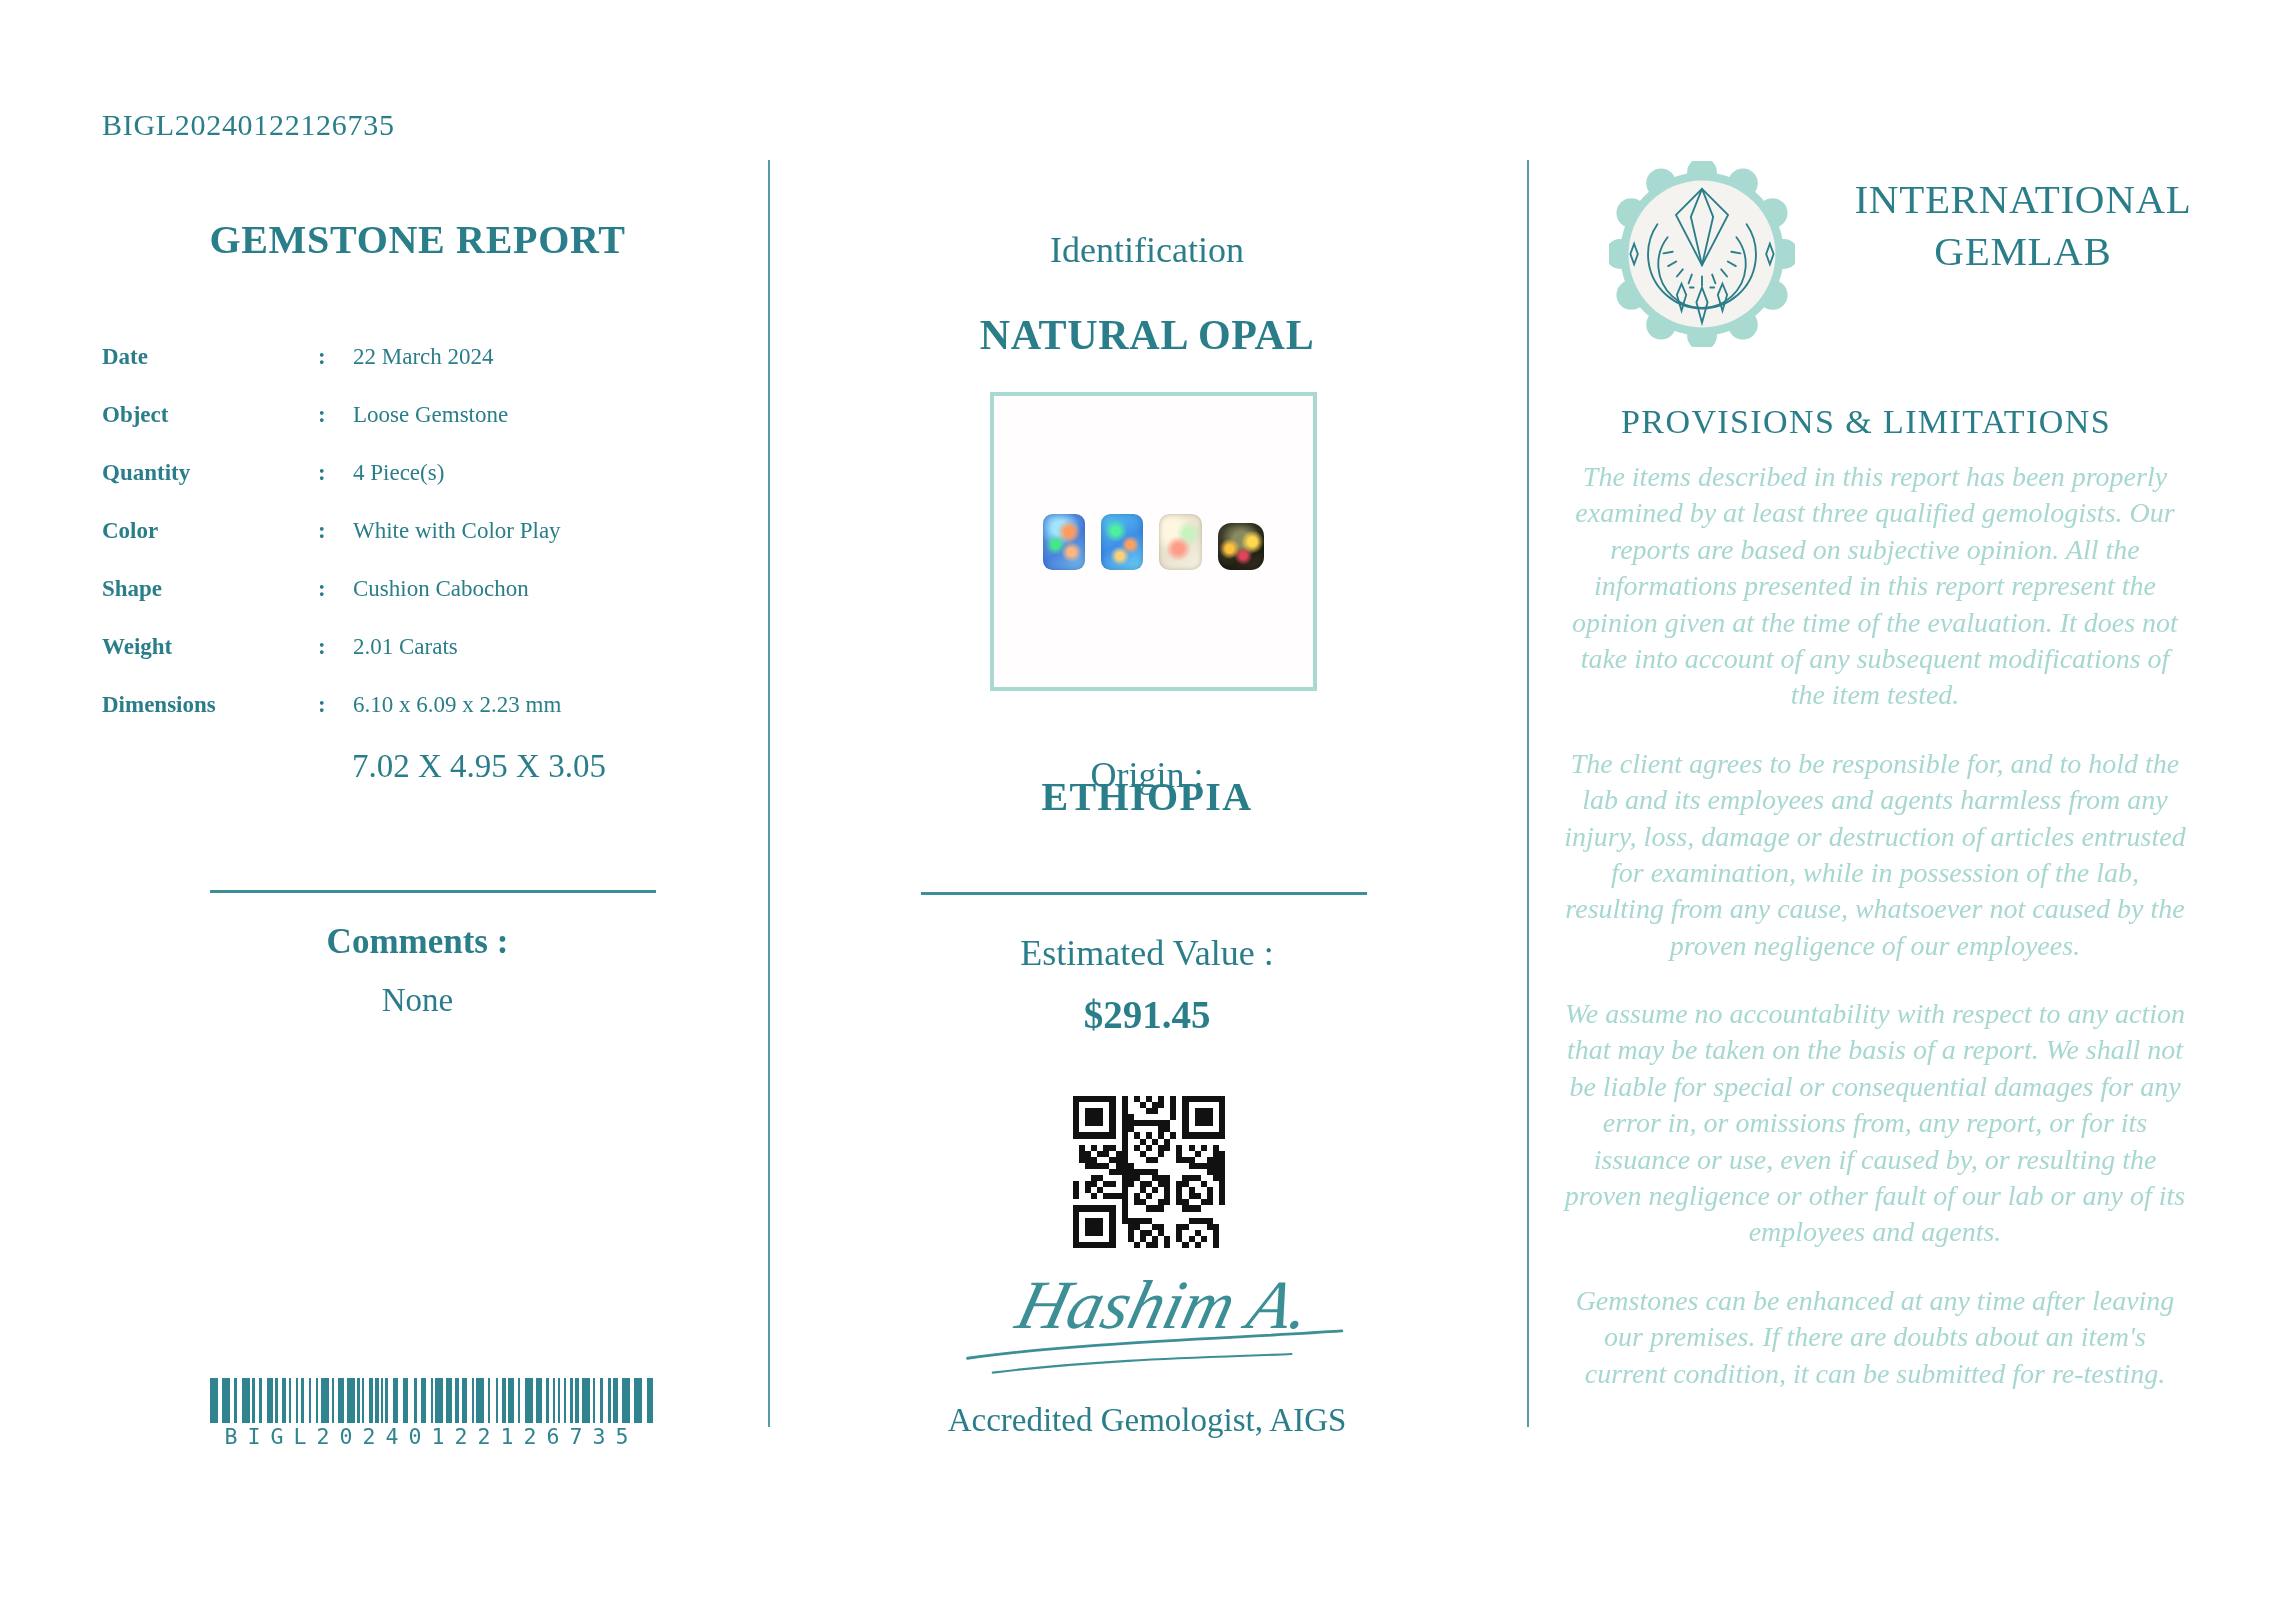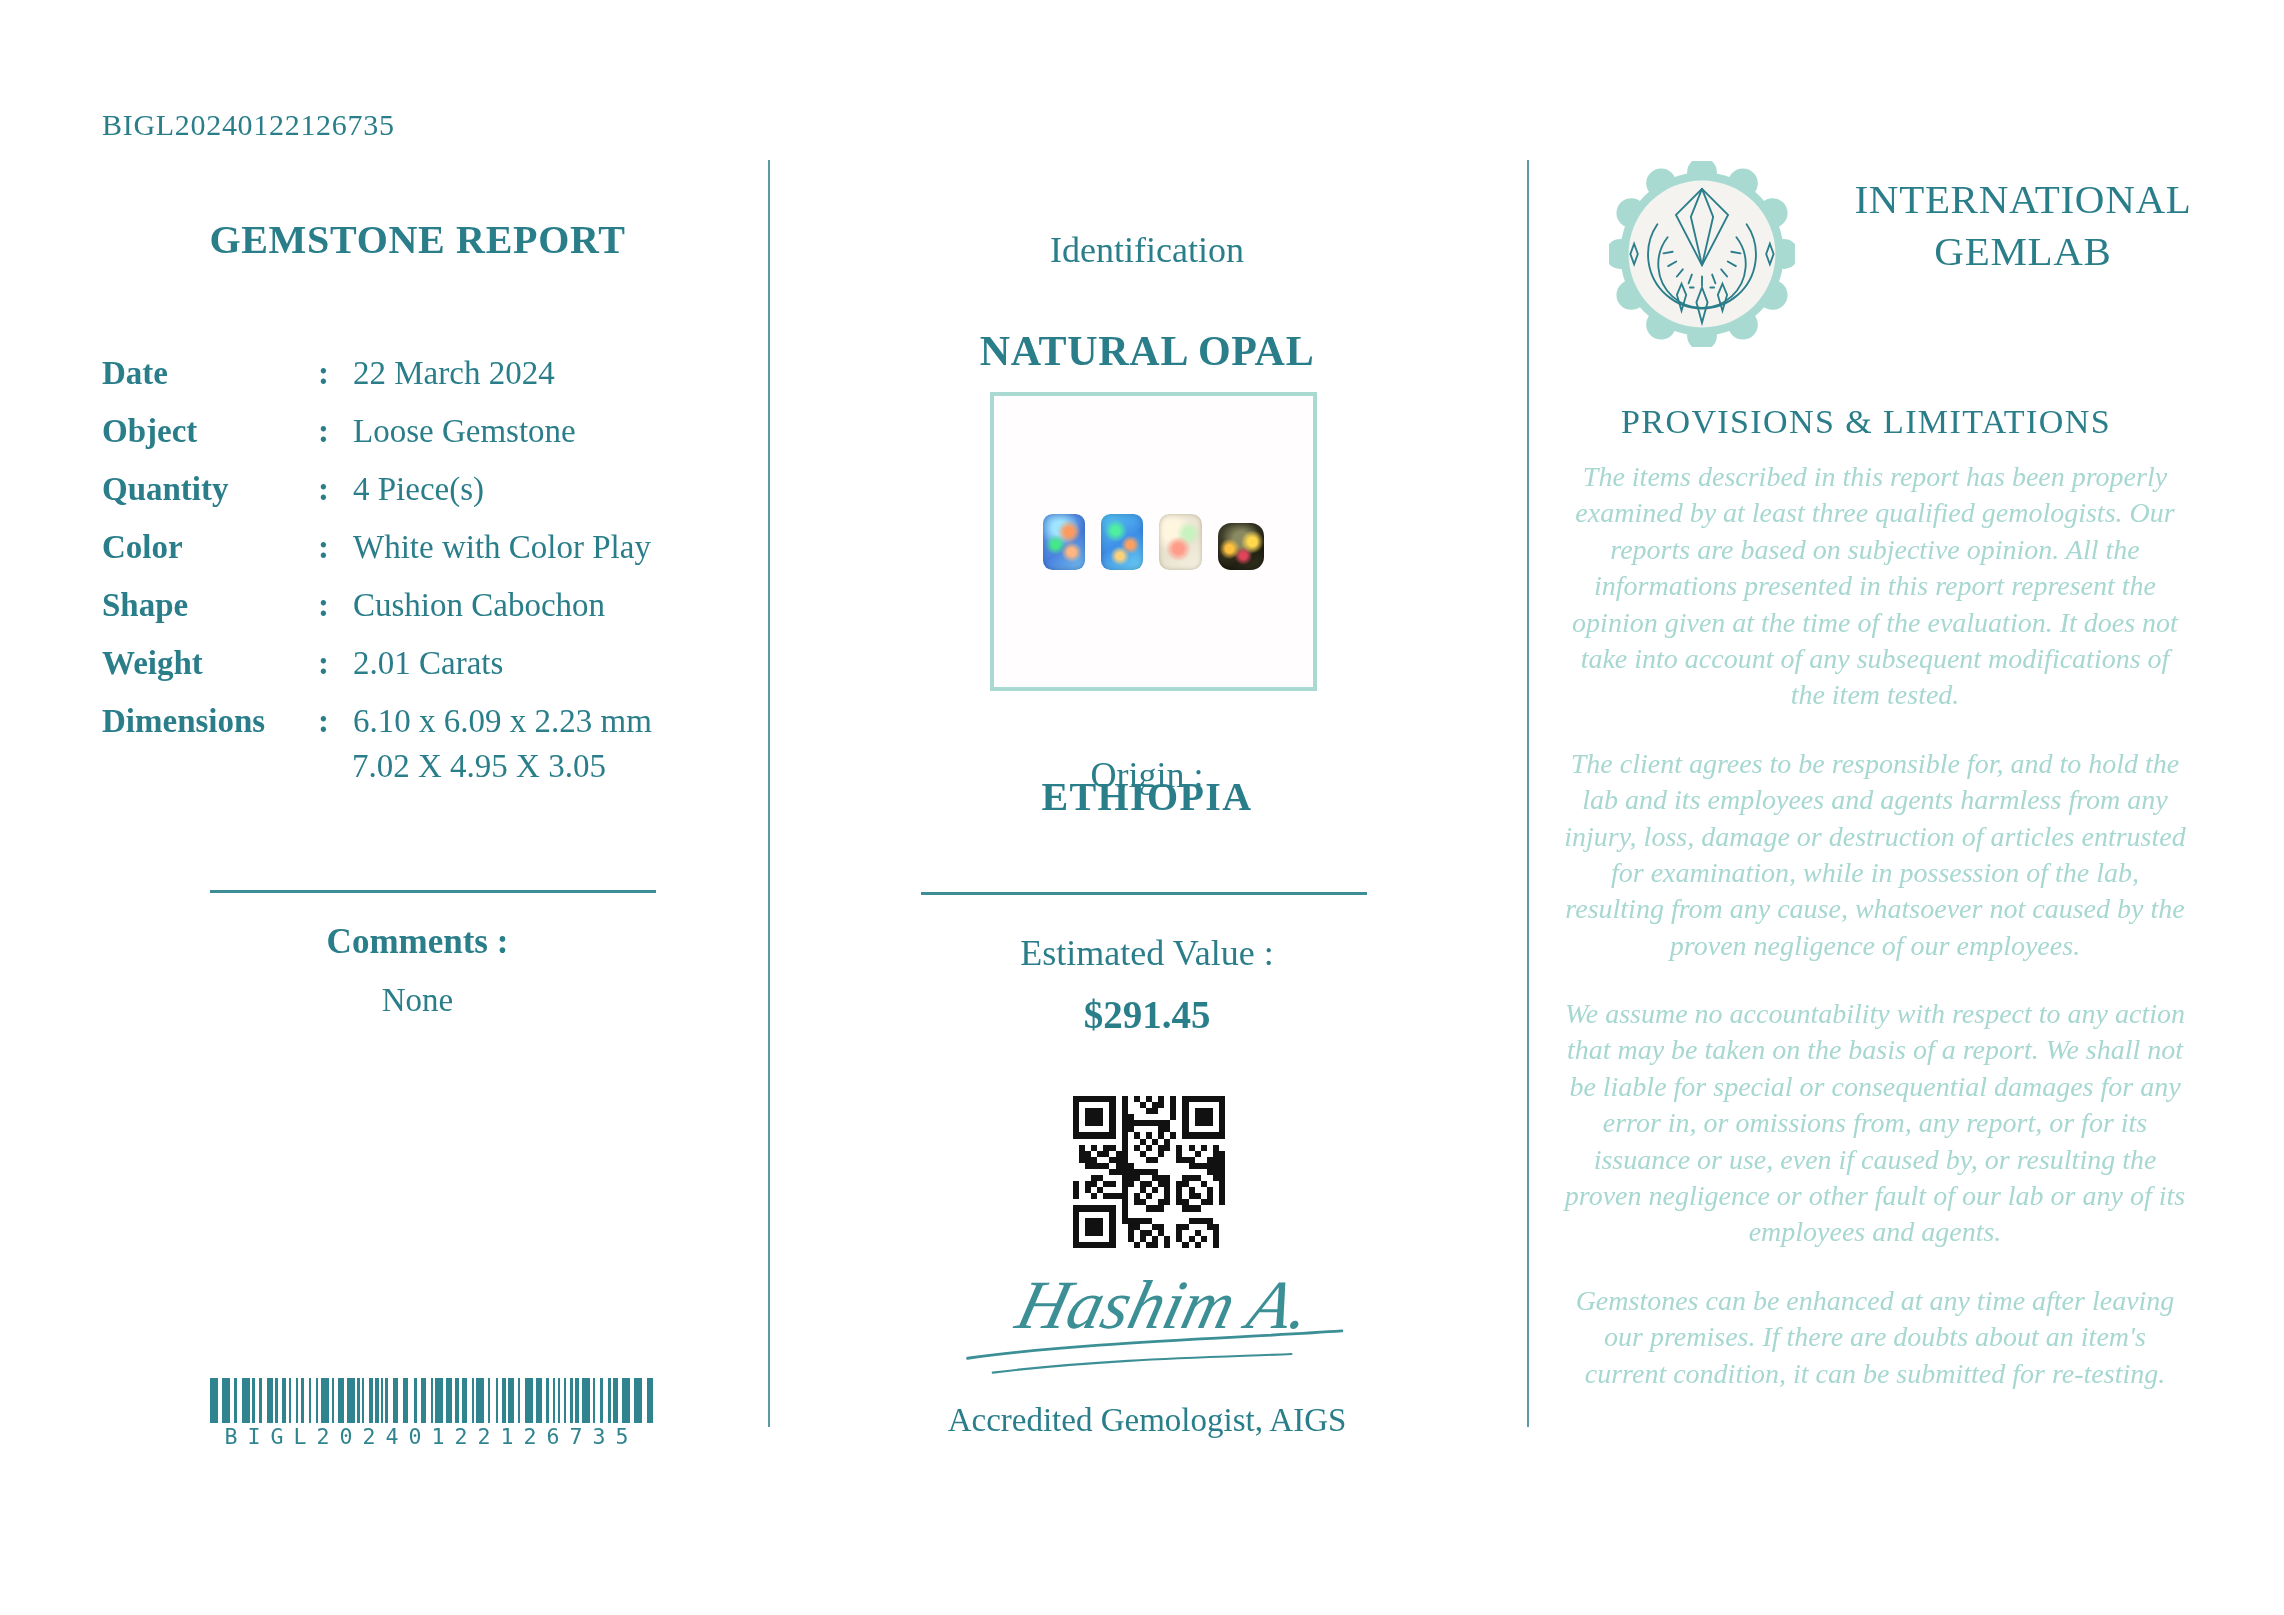--- a/index.html
+++ b/index.html
@@ -9,40 +9,40 @@
     background:#ffffff;
     font-family:"Liberation Serif","DejaVu Serif",serif;
     color:#2a7e8a;
     overflow:hidden;
   }
   
   .report-number{position:absolute;left:102px;top:108px;font-size:30px;letter-spacing:0.7px;}
   .left-title{position:absolute;left:101px;top:216px;width:633px;text-align:center;
     font-size:40px;font-weight:bold;letter-spacing:0.7px;}
   .fields{position:absolute;left:102px;top:344px;width:647px;}
-  .frow{display:flex;align-items:center;height:58px;font-size:33px;}
+  .frow{display:flex;align-items:flex-start;height:58px;font-size:23px;}
   .flabel{width:216px;font-weight:bold;}
   .fcolon{width:35px;font-weight:bold;}
   .fvalue{flex:1;}
   .dims2{position:absolute;left:352px;top:748px;font-size:33px;}
   .hline{position:absolute;height:2.9px;background:#3e8e99;}
   .comments-line{left:210px;top:890px;width:446px;}
   .comments-title{position:absolute;left:101px;top:922px;width:633px;text-align:center;
     font-size:35px;font-weight:bold;}
   .comments-value{position:absolute;left:101px;top:982px;width:633px;text-align:center;font-size:33px;}
   .barcode-wrap{position:absolute;left:210px;top:1378px;width:443px;}
   .barcode-text{margin-top:1.4px;text-align:center;font-family:"DejaVu Sans Mono","Liberation Mono",monospace;
     font-size:21.6px;letter-spacing:10px;color:#2f8490;white-space:nowrap;}
   
   .vline{position:absolute;top:160px;height:1267px;width:2.2px;background:#5a9aa4;}
   .vline.l{left:768px;} .vline.r{left:1527px;}
   
   .mid{position:absolute;left:791px;width:712px;text-align:center;}
   .ident-heading{top:229px;font-size:36px;}
-  .ident-result{top:311px;font-size:42px;font-weight:bold;letter-spacing:0.7px;margin-top:16px;}
+  .ident-result{top:311px;font-size:42px;font-weight:bold;letter-spacing:0.7px;}
   .photo-box{position:absolute;left:990px;top:392px;width:319px;height:291px;
     border:4.3px solid #a9dad2;background:#fffdfd;display:flex;align-items:center;justify-content:center;gap:16px;}
   .gem{display:block;}
   .gem1{width:42px;height:56px;border-radius:9.3px;
     background:
       radial-gradient(circle at 62% 32%, #ff9a5e 0 9%, rgba(255,154,94,0) 26%),
       radial-gradient(circle at 30% 55%, #45e889 0 8%, rgba(69,232,137,0) 24%),
       radial-gradient(circle at 68% 68%, #ffb680 0 8%, rgba(255,182,128,0) 22%),
       radial-gradient(circle at 40% 25%, #9fe5ff 0 14%, rgba(159,229,255,0) 40%),
       linear-gradient(140deg,#6fb3f2 0%,#4a82e0 55%,#77c4f0 100%);

